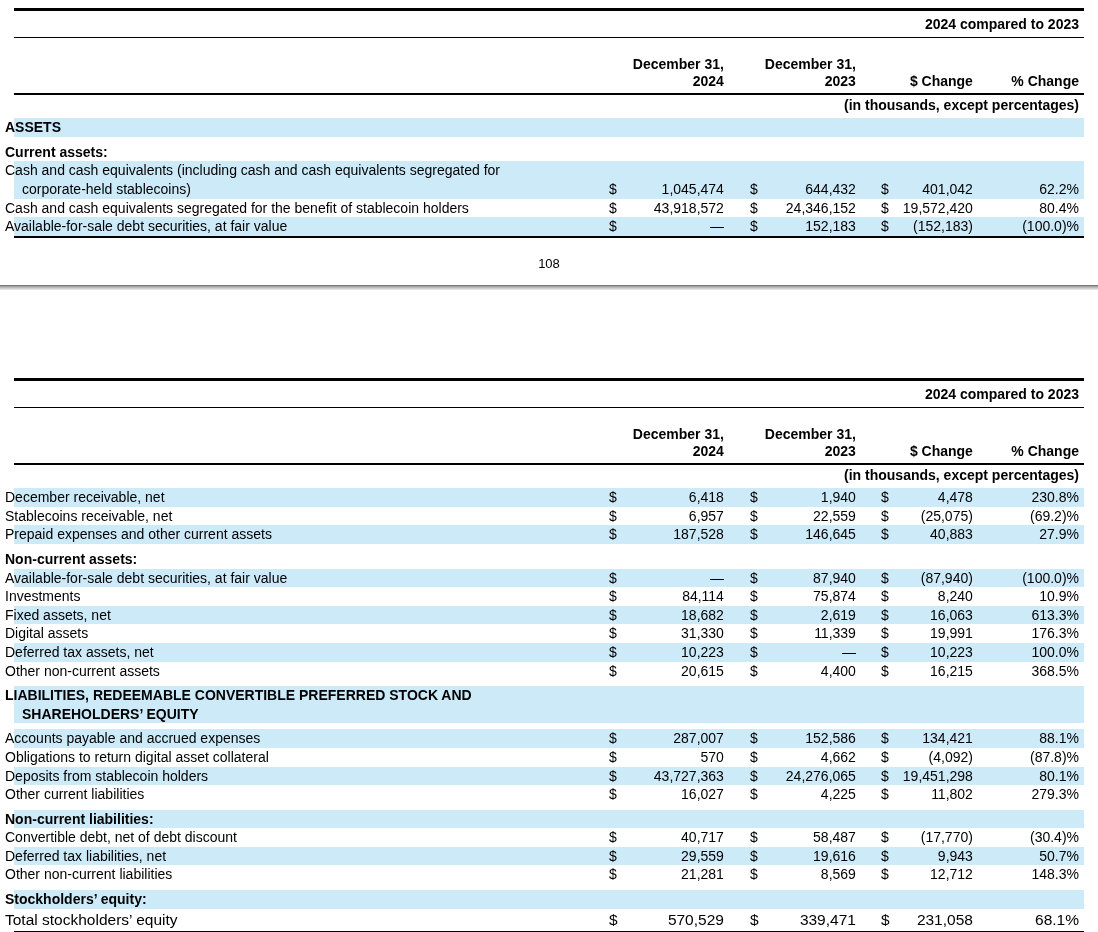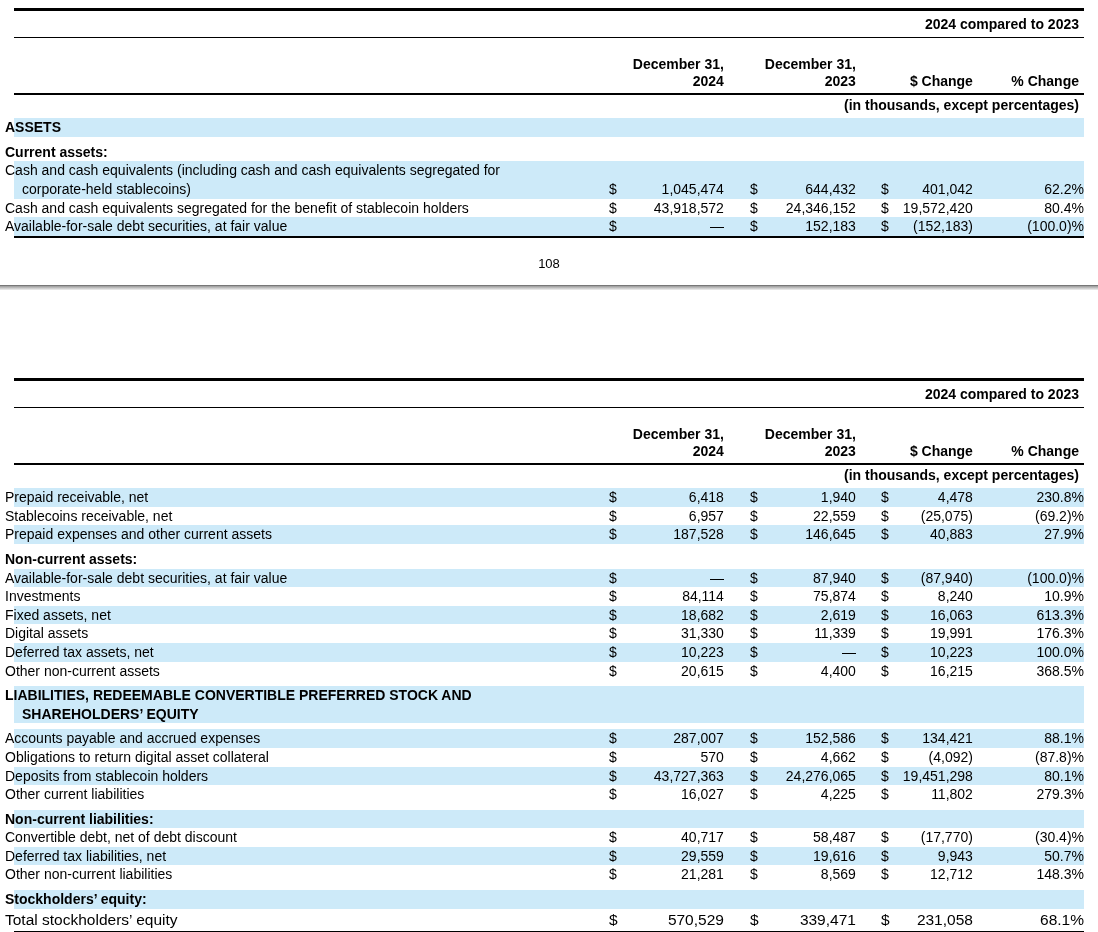--- a/index.html
+++ b/index.html
@@ -50,21 +50,21 @@
   tr.units-row td {
     font-weight:bold; text-align:right;
     padding:1px 5px 4px 0;
   }
 
   tbody td.lbl { text-align:left; padding-left:8px; text-indent:-17px; }
   tbody td.sym { text-align:left; }
   tbody td.sym.pad1 { padding-left:26px; }
   tbody td.sym.pad2 { padding-left:25px; }
   tbody td.val { text-align:right; }
-  tbody td.pct { text-align:right; }
+  tbody td.pct { text-align:right; padding-right:5px; }
 
   tr.shaded { background:var(--hl,#cdeaf9); }
   tr.bold td { font-weight:bold; }
   tr.large td { font-size:15.5px; line-height:22px; }
   tr.spacer-row td { height:6px; line-height:6px; font-size:2px; }
 
   tbody tr:last-child td { border-bottom:2px solid #000; }
 
   .page-number { text-align:center; margin-top:18px; font-size:13px; }
 </style>
@@ -183,21 +183,21 @@
           <th colspan="2"><span>December 31,</span><br><span>2023</span></th>
           <th colspan="2">$ Change</th>
           <th class="pct-h">% Change</th>
         </tr>
         <tr class="units-row">
           <td colspan="8">(in thousands, except percentages)</td>
         </tr>
       </thead>
       <tbody>
           <tr class="shaded">
-            <td class="lbl">Prepaid receivable, net</td>
+            <td class="lbl">December receivable, net</td>
             <td class="sym">$</td>
             <td class="val">6,418</td>
             <td class="sym pad1">$</td>
             <td class="val">1,940</td>
             <td class="sym pad2">$</td>
             <td class="val">4,478</td>
             <td class="pct">230.8%</td>
           </tr>
           <tr>
             <td class="lbl">Stablecoins receivable, net</td>

